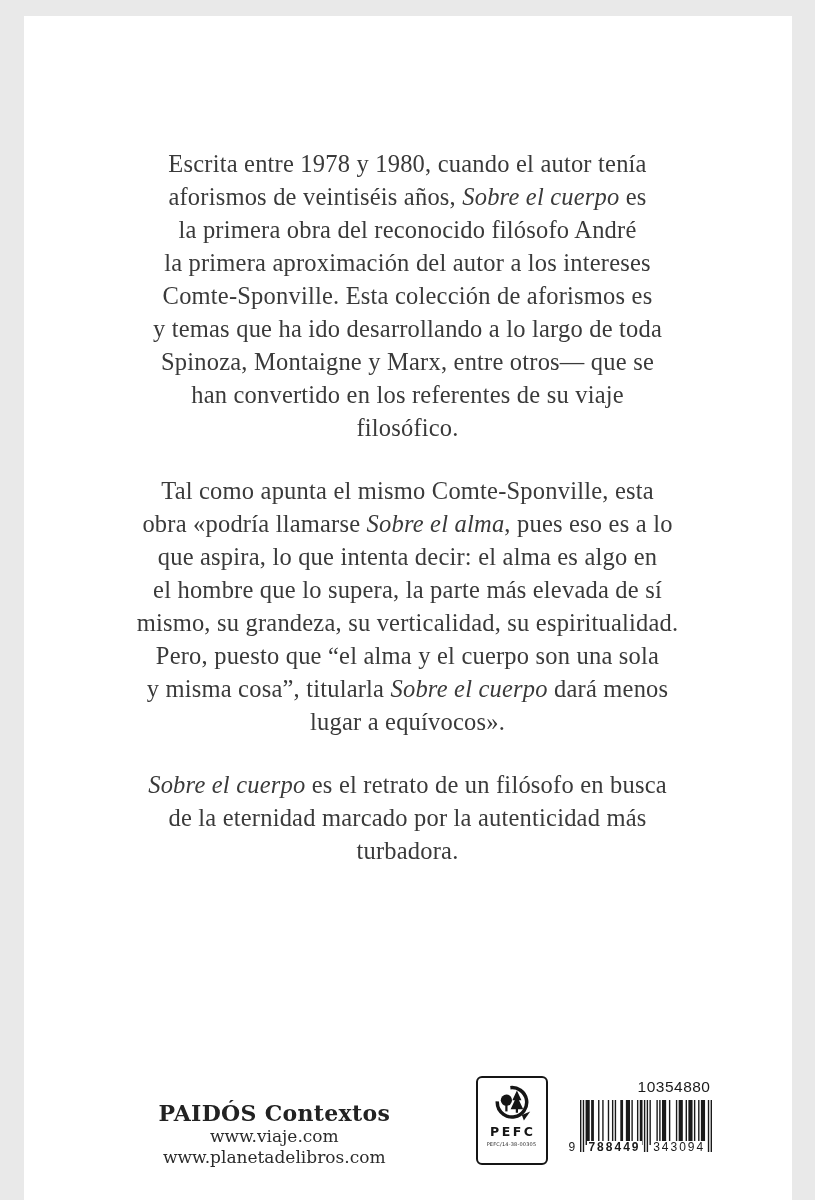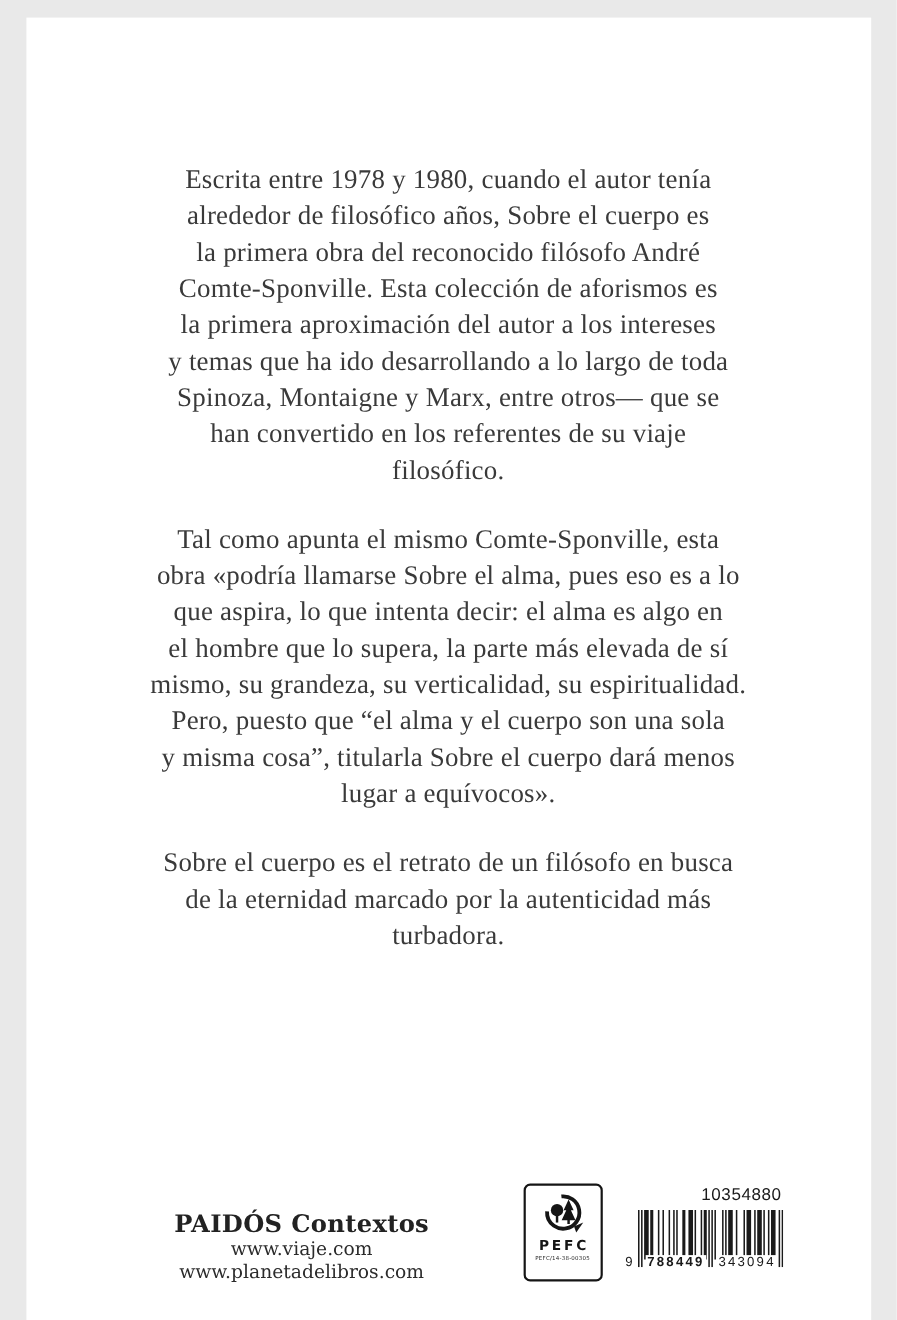--- a/index.html
+++ b/index.html
@@ -22,21 +22,21 @@
     transform: translateX(-50%);
     width: 640px;
     text-align: center;
     color: #3a3a3a;
     font-size: 24.5px;
     line-height: 33px;
     letter-spacing: 0.2px;
   }
   .para { margin: 0 0 30px 0; }
   .line { white-space: nowrap; }
-  .it { }
+  .it { font-style: italic; }
 
   
   .imprint-block {
     position: absolute;
     left: 135px;
     top: 1084px;
     text-align: center;
     color: #2b2b2b;
     font-family: "DejaVu Serif", serif;
   }
@@ -121,24 +121,24 @@
   .ean-right { left: 75.5%; transform: translateX(-50%); }
 </style>
 </head>
 <body>
 
 <div class="page">
 
   <main class="synopsis">
       <div class="para">
         <div class="line"><span>Escrita entre 1978 y 1980, cuando el autor tenía</span></div>
-        <div class="line"><span>alrededor de filosófico años, </span><span class="it">Sobre el cuerpo</span><span> es</span></div>
+        <div class="line"><span>aforismos de veintiséis años, </span><span class="it">Sobre el cuerpo</span><span> es</span></div>
         <div class="line"><span>la primera obra del reconocido filósofo André</span></div>
+        <div class="line"><span>la primera aproximación del autor a los intereses</span></div>
         <div class="line"><span>Comte-Sponville. Esta colección de aforismos es</span></div>
-        <div class="line"><span>la primera aproximación del autor a los intereses</span></div>
         <div class="line"><span>y temas que ha ido desarrollando a lo largo de toda</span></div>
         <div class="line"><span>Spinoza, Montaigne y Marx, entre otros— que se</span></div>
         <div class="line"><span>han convertido en los referentes de su viaje</span></div>
         <div class="line"><span>filosófico.</span></div>
       </div>
       <div class="para">
         <div class="line"><span>Tal como apunta el mismo Comte-Sponville, esta</span></div>
         <div class="line"><span>obra «podría llamarse </span><span class="it">Sobre el alma</span><span>, pues eso es a lo</span></div>
         <div class="line"><span>que aspira, lo que intenta decir: el alma es algo en</span></div>
         <div class="line"><span>el hombre que lo supera, la parte más elevada de sí</span></div>

